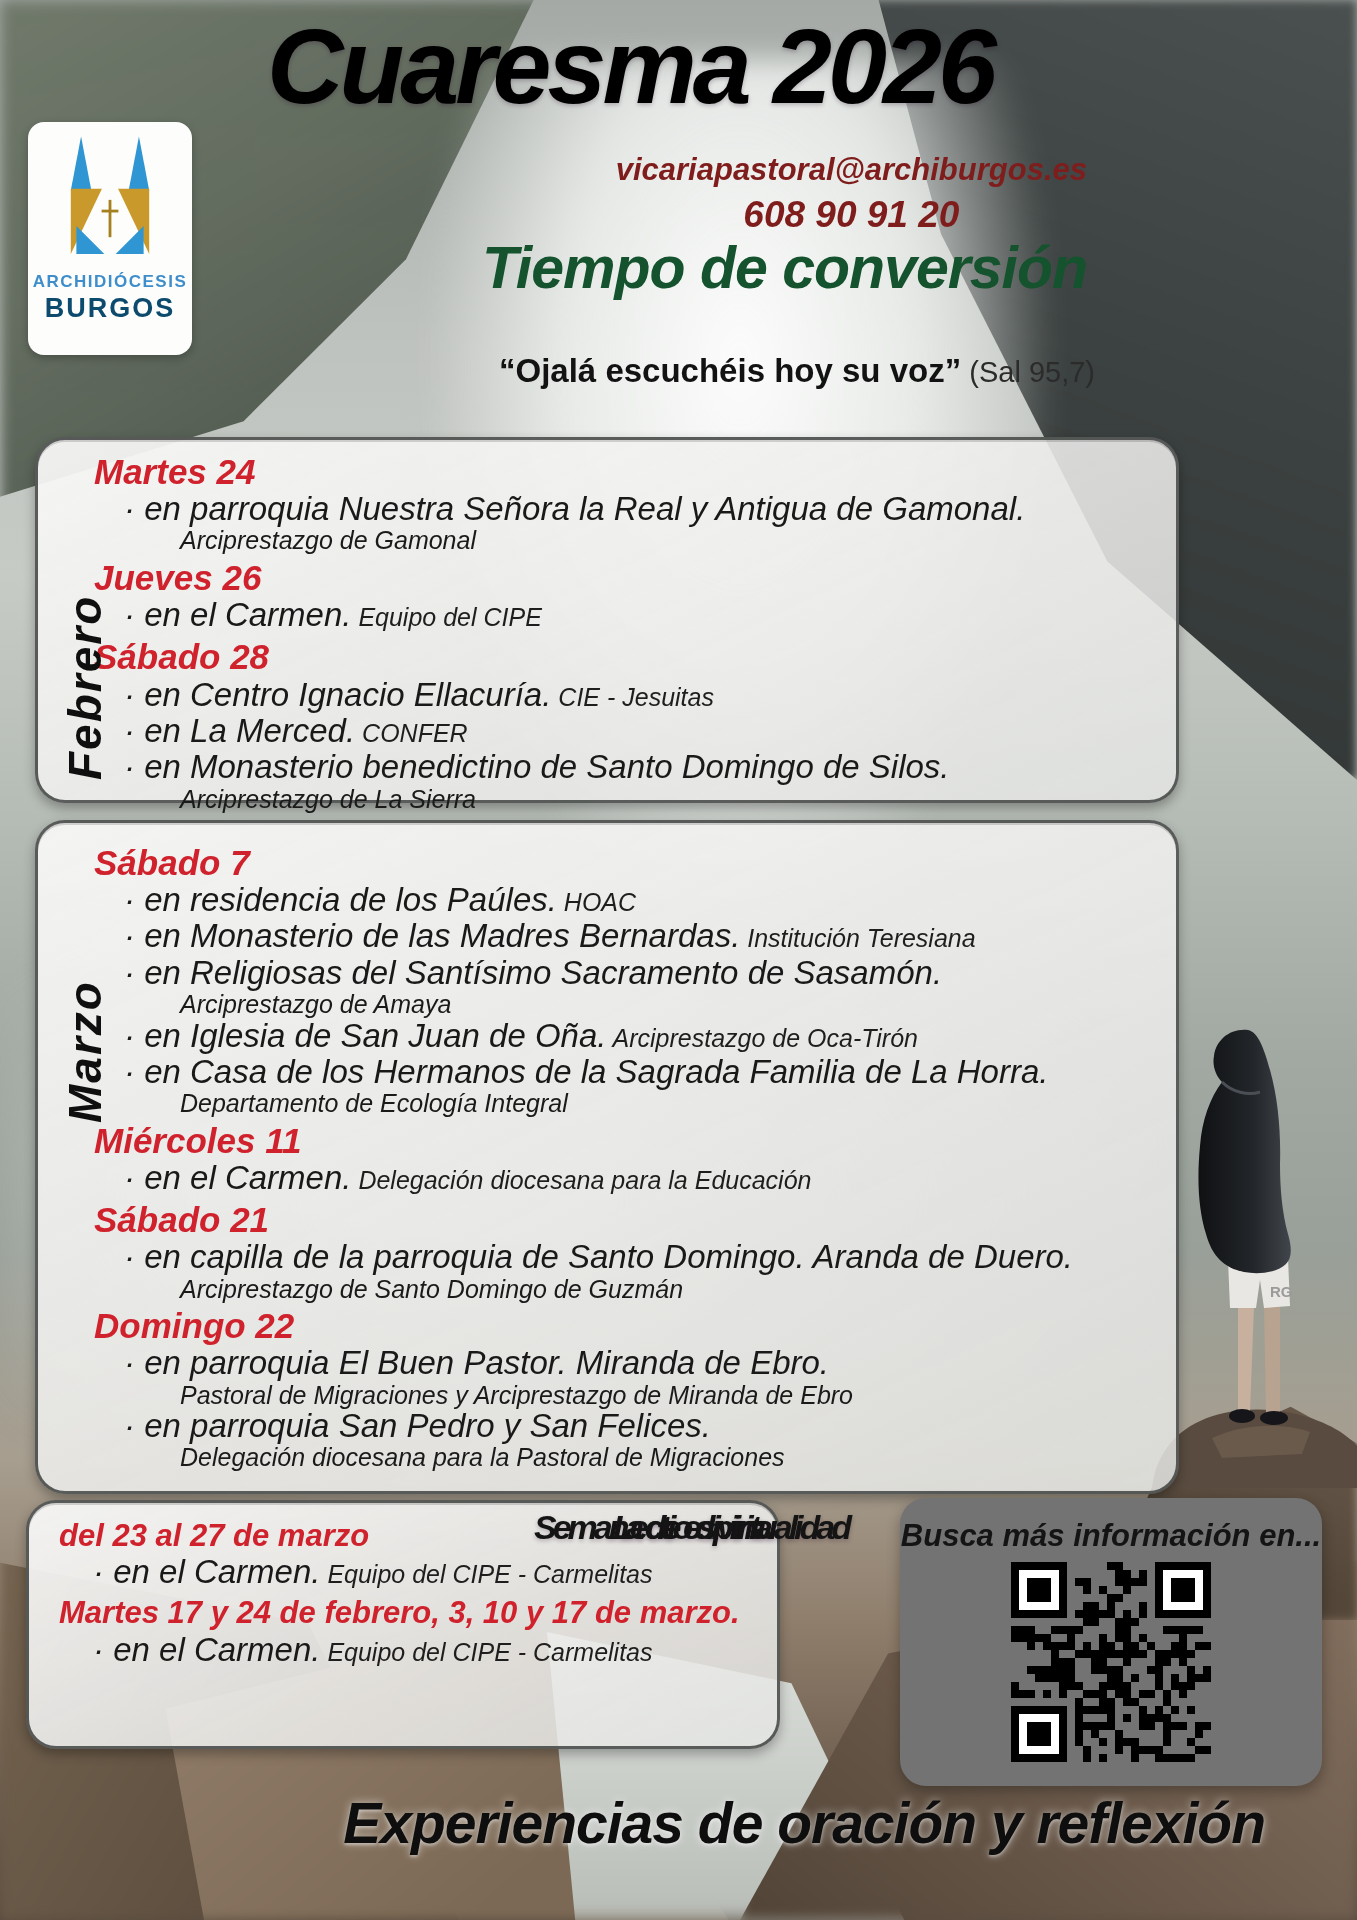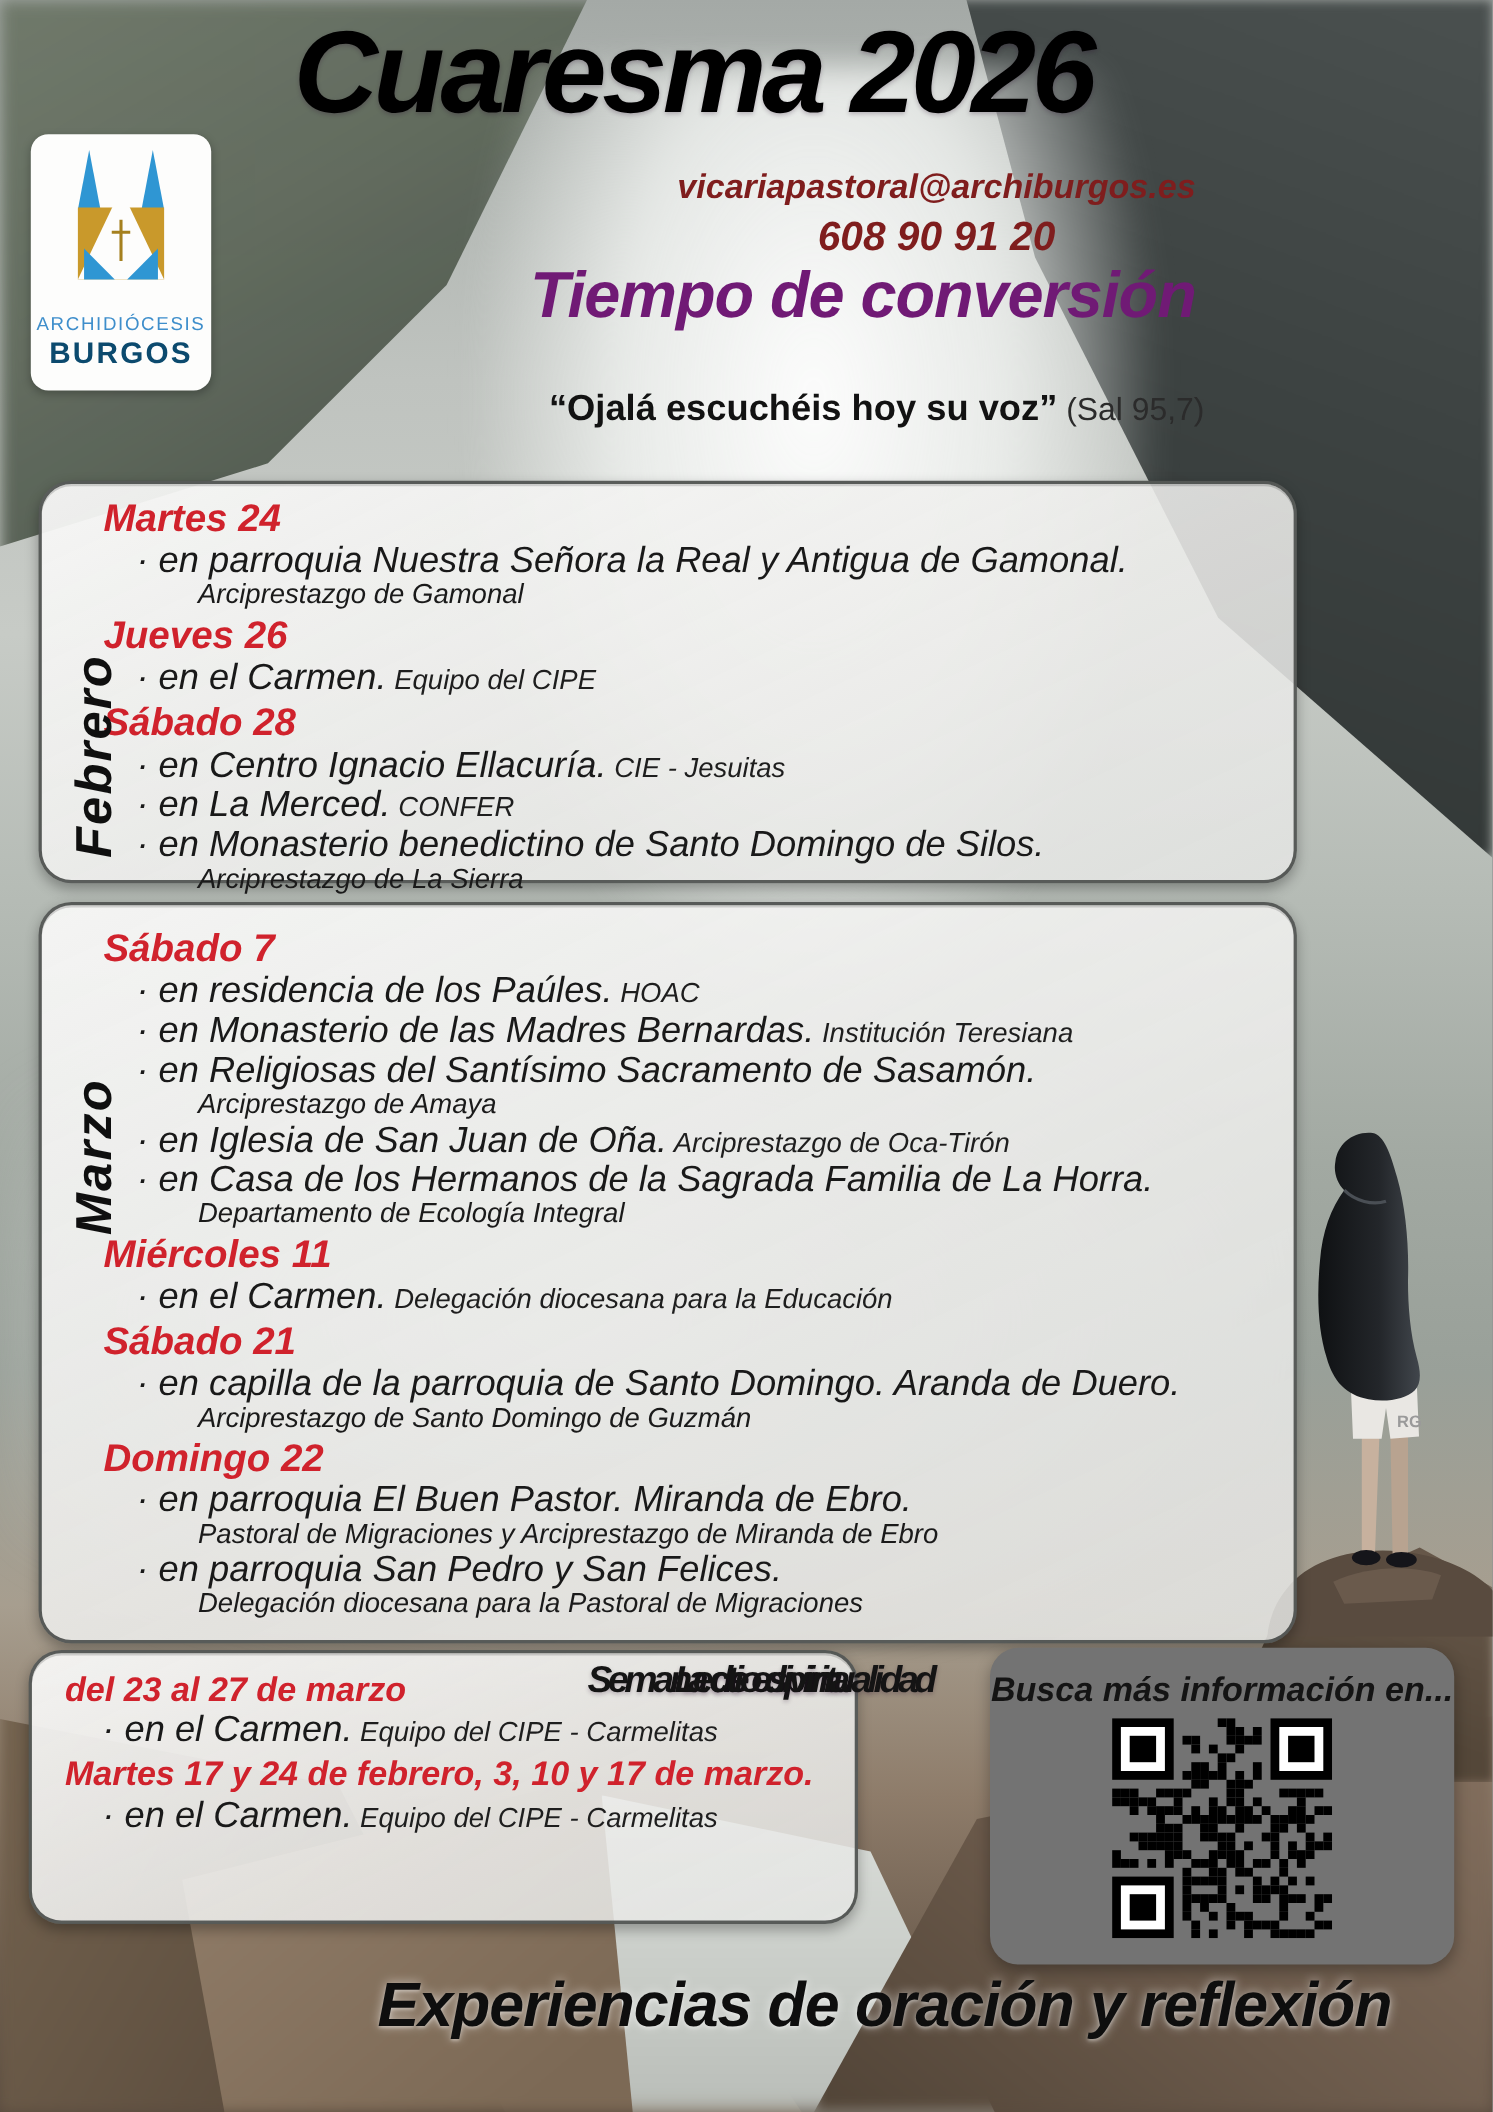--- a/index.html
+++ b/index.html
@@ -35,31 +35,31 @@
     clip-path:polygon(24% 26%,100% 0,100% 100%,0 100%);}
   .bg-rock-person{left:1120px;top:1360px;width:237px;height:260px;filter:blur(4px);
     background:linear-gradient(200deg,#6e5e50 0%,#544739 70%);
     clip-path:polygon(18% 40%,72% 18%,100% 32%,100% 100%,0 100%,2% 72%);}
   
   .person{position:absolute;left:1152px;top:1008px;width:210px;height:480px;}
   
   .logo-card{position:absolute;left:28px;top:122px;width:164px;height:233px;background:#fdfdfc;
     border-radius:16px;box-shadow:0 3px 8px rgba(0,0,0,.25);text-align:center;}
   .logo-card svg{margin-top:10px;}
-  .logo-org{font-size:17px;letter-spacing:1.5px;color:#3e8ecb;font-weight:400;margin-top:16px;}
+  .logo-org{font-size:17px;letter-spacing:1.5px;color:#3e8ecb;font-weight:700;margin-top:4px;}
   .logo-city{font-size:27px;letter-spacing:2px;color:#0c4a6e;font-weight:700;margin-top:1px;}
   
   .title{position:absolute;left:40px;top:6px;width:1180px;text-align:center;
     font-style:italic;font-weight:700;font-size:106px;letter-spacing:-4px;color:#000000;
     text-shadow:0 2px 4px rgba(40,10,45,.25);}
   .contact{position:absolute;right:270px;top:152px;text-align:center;color:#7f1d1d;}
   .contact .email{font-style:italic;font-weight:700;font-size:31px;}
   .contact .phone{font-style:italic;font-weight:700;font-size:37px;margin-top:6px;}
   .subtitle{position:absolute;right:270px;top:234px;font-style:italic;font-weight:700;
-    font-size:59px;letter-spacing:-1px;color:#701a75;}
+    font-size:59px;letter-spacing:-1px;color:#14532d;}
   .quote{position:absolute;right:262px;top:352px;font-weight:700;font-size:33px;color:#121212;}
   .quote .ref{font-weight:400;font-size:29px;color:#2b2b2b;}
   
   .evbox{position:absolute;border:3px solid rgba(62,66,63,.85);border-radius:30px;
     background:linear-gradient(155deg,rgba(247,247,246,.95) 0%,rgba(236,236,234,.88) 60%,rgba(228,229,227,.85) 100%);
     box-shadow:0 5px 12px rgba(0,0,0,.3), inset 0 2px 0 rgba(0,0,0,.15);}
   .box-feb{left:35px;top:437px;width:1138px;height:360px;}
   .box-mar{left:35px;top:820px;width:1138px;height:668px;}
   .box-extra{left:26px;top:1500px;width:748px;height:243px;}
   .month-label{position:absolute;left:20px;transform-origin:0 0;transform:rotate(-90deg);

